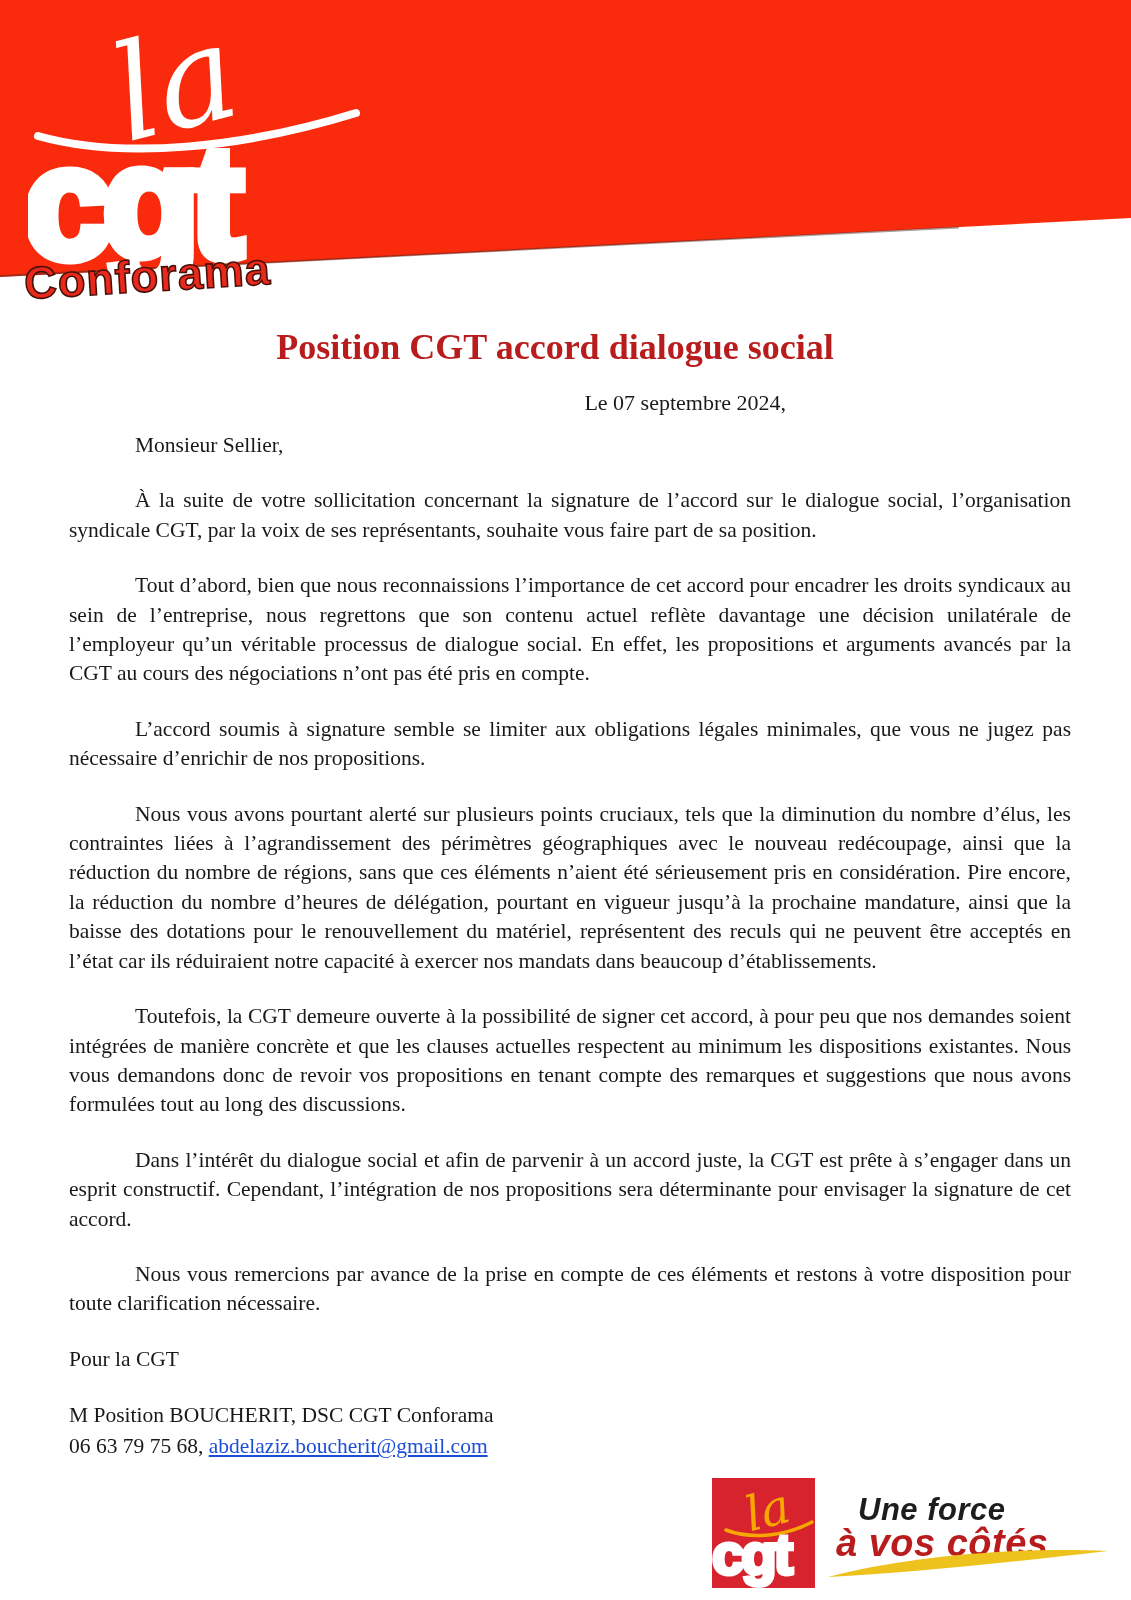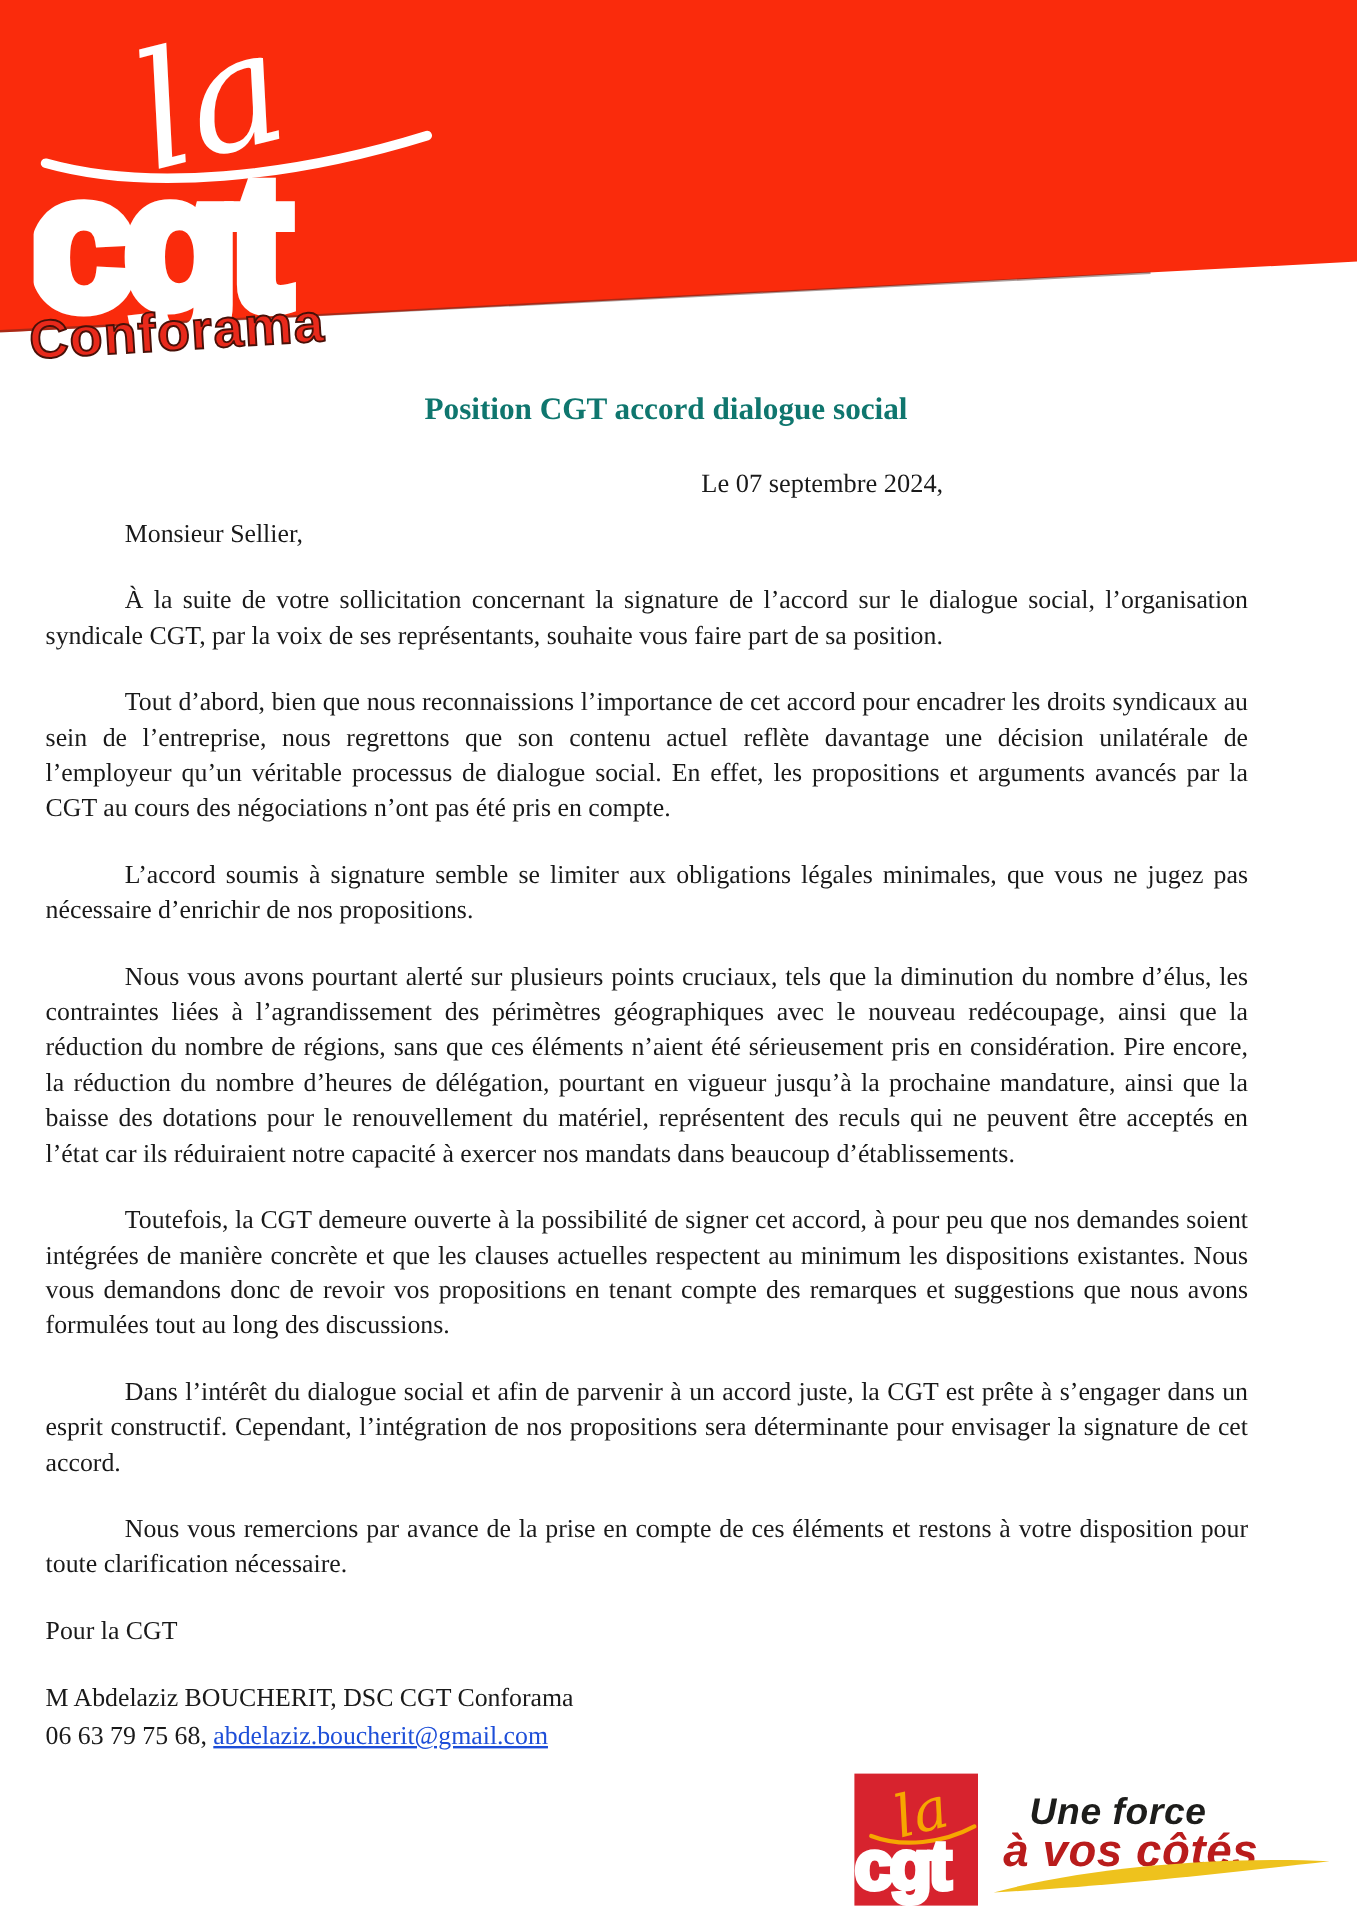--- a/index.html
+++ b/index.html
@@ -51,38 +51,38 @@
     white-space: nowrap;
   }
 
   
   .doc-title {
     position: absolute;
     left: 0; top: 326px;
     width: 1110px;
     text-align: center;
     font-family: "Liberation Serif", serif;
-    font-size: 26px;
+    font-size: 36px;
     font-weight: bold;
-    color: #0f766e;
+    color: #b91c1c;
   }
   .doc-date {
     position: absolute;
     left: 0; top: 390px;
     width: 898px;
     text-align: right;
     padding-right: 112px;
     font-size: 22px;
     color: #1a1a1a;
   }
 
   
   .letter-body {
     position: absolute;
-    left: 38px; top: 431px;
+    left: 69px; top: 431px;
     width: 1002px;
     color: #191919;
   }
   .letter-body p {
     font-size: 21.5px;
     line-height: 29.4px;
     text-align: justify;
     text-indent: 66px;
     margin-bottom: 26px;
   }
@@ -153,21 +153,21 @@
     <p class="salutation">Monsieur Sellier,</p>
     <p>À la suite de votre sollicitation concernant la signature de l’accord sur le dialogue social, l’organisation syndicale CGT, par la voix de ses représentants, souhaite vous faire part de sa position.</p>
     <p>Tout d’abord, bien que nous reconnaissions l’importance de cet accord pour encadrer les droits syndicaux au sein de l’entreprise, nous regrettons que son contenu actuel reflète davantage une décision unilatérale de l’employeur qu’un véritable processus de dialogue social. En effet, les propositions et arguments avancés par la CGT au cours des négociations n’ont pas été pris en compte.</p>
     <p>L’accord soumis à signature semble se limiter aux obligations légales minimales, que vous ne jugez pas nécessaire d’enrichir de nos propositions.</p>
     <p>Nous vous avons pourtant alerté sur plusieurs points cruciaux, tels que la diminution du nombre d’élus, les contraintes liées à l’agrandissement des périmètres géographiques avec le nouveau redécoupage, ainsi que la réduction du nombre de régions, sans que ces éléments n’aient été sérieusement pris en considération. Pire encore, la réduction du nombre d’heures de délégation, pourtant en vigueur jusqu’à la prochaine mandature, ainsi que la baisse des dotations pour le renouvellement du matériel, représentent des reculs qui ne peuvent être acceptés en l’état car ils réduiraient notre capacité à exercer nos mandats dans beaucoup d’établissements.</p>
     <p>Toutefois, la CGT demeure ouverte à la possibilité de signer cet accord, à pour peu que nos demandes soient intégrées de manière concrète et que les clauses actuelles respectent au minimum les dispositions existantes. Nous vous demandons donc de revoir vos propositions en tenant compte des remarques et suggestions que nous avons formulées tout au long des discussions.</p>
     <p>Dans l’intérêt du dialogue social et afin de parvenir à un accord juste, la CGT est prête à s’engager dans un esprit constructif. Cependant, l’intégration de nos propositions sera déterminante pour envisager la signature de cet accord.</p>
     <p>Nous vous remercions par avance de la prise en compte de ces éléments et restons à votre disposition pour toute clarification nécessaire.</p>
     <p class="closing">Pour la CGT</p>
     <p class="signature">
-      <span>M Abdelaziz BOUCHERIT, DSC CGT Conforama</span><br>
+      <span>M Position BOUCHERIT, DSC CGT Conforama</span><br>
       <span>06 63 79 75 68, </span><a class="email-link" href="#">abdelaziz.boucherit@gmail.com</a>
     </p>
   </div>
 
   <div class="footer-square">
     <svg viewBox="0 0 103 110">
       <path d="M14,52 C40,62 74,58 100,44" fill="none" stroke="#f6a700" stroke-width="3.5" stroke-linecap="round"></path>
       <text x="34" y="50" font-family="DejaVu Serif, serif" font-style="italic" font-size="48" fill="#f6a700" transform="rotate(-14 50 35)">la</text>
       <text x="0" y="96" font-family="Liberation Sans, sans-serif" font-weight="bold" font-size="58" letter-spacing="-3" fill="#ffffff" stroke="#ffffff" stroke-width="4" paint-order="stroke">cgt</text>
     </svg>

